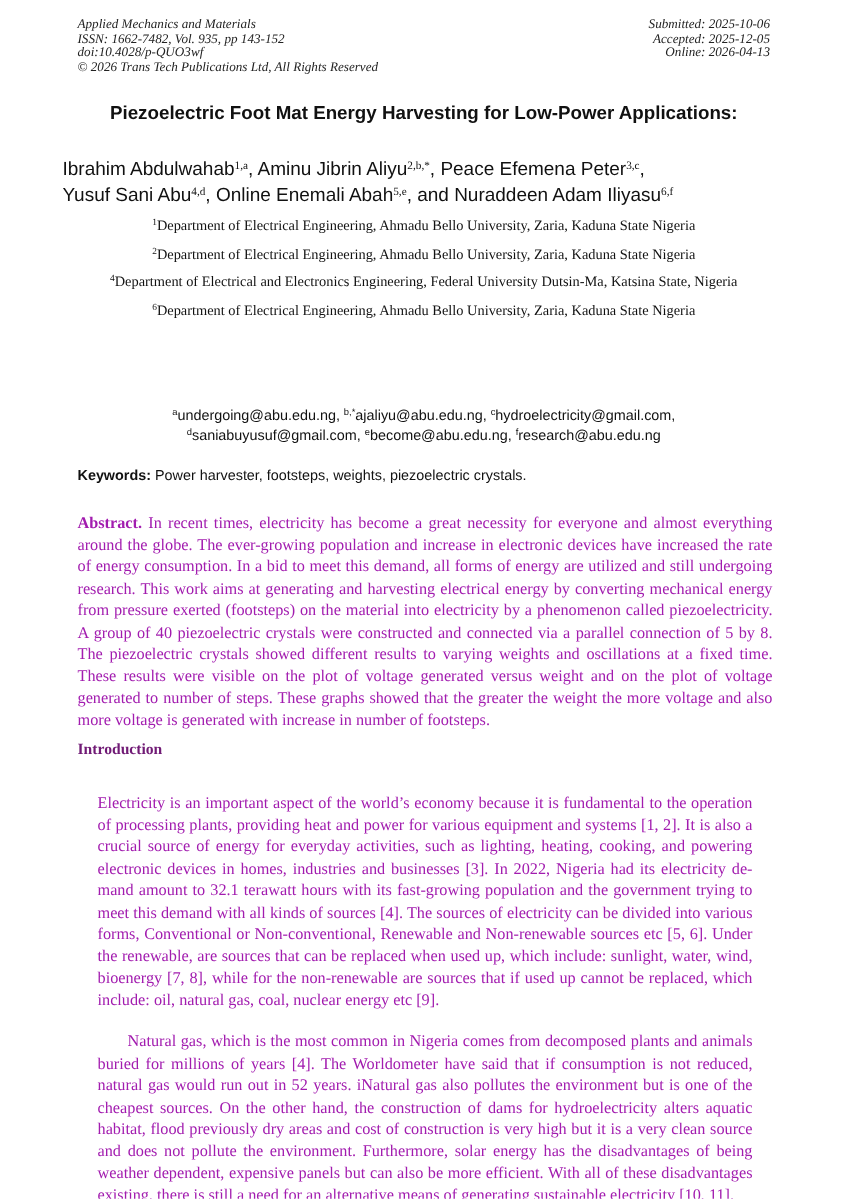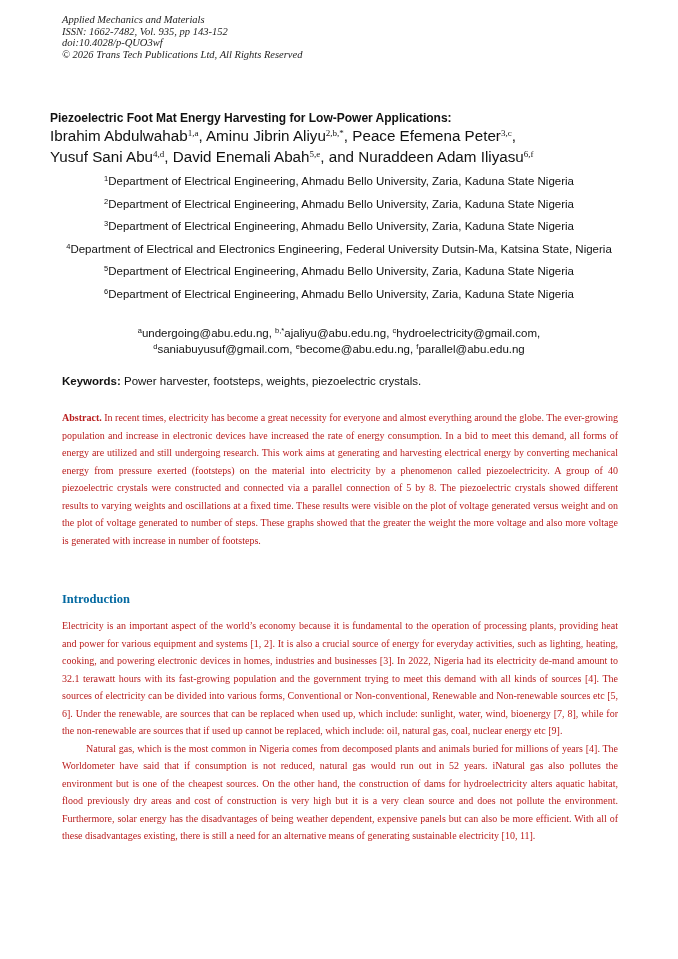--- a/index.html
+++ b/index.html
@@ -1,78 +1,81 @@
 <!DOCTYPE html>
 <html><head>
   <meta charset="utf-8">
   <style>
     html, body { margin: 0; padding: 0; background: #ffffff; }
     body { width: 678px; height: 959px; position: relative; overflow: hidden; color: #111; }
     .page { position: absolute; left: 0; top: 0; width: 678px; height: 959px; }
     .hdr-left { position: absolute; left: 62px; top: 14px; font-family: "Liberation Serif", serif; font-style: italic; font-size: 10.5px; line-height: 11.5px; color: #222; }
     .hdr-right { position: absolute; right: 62px; top: 14px; font-family: "Liberation Serif", serif; font-style: italic; font-size: 10.5px; line-height: 11.5px; text-align: right; color: #222; }
     .hdr-left div, .hdr-right div { white-space: nowrap; }
-    .title { position: absolute; left: 50px; width: 578px; top: 80px; text-align: left; font-family: "Liberation Sans", sans-serif; font-weight: bold; font-size: 12px; line-height: 21px; color: #111; margin-top: 28px; }
+    .title { position: absolute; left: 50px; width: 578px; top: 80px; text-align: center; font-family: "Liberation Sans", sans-serif; font-weight: bold; font-size: 15px; line-height: 21px; color: #111; }
     .authors { position: absolute; left: 50px; width: 578px; top: 125px; font-family: "Liberation Sans", sans-serif; font-size: 15.2px; line-height: 21px; color: #111; }
     .authors sup { font-family: "Liberation Serif", serif; font-size: 9px; line-height: 0; vertical-align: 5px; }
-    .affils { position: absolute; left: 50px; width: 578px; top: 173px; text-align: center; font-family: Liberation Sans, sans-serif; font-size: 11.5px; line-height: 16px; color: #111; }
+    .affils { position: absolute; left: 50px; width: 578px; top: 173px; text-align: center; font-family: Liberation Serif, serif; font-size: 11.5px; line-height: 16px; color: #111; }
     .affil { margin-bottom: 6.5px; }
     .affils sup, .emails sup { font-size: 7.5px; line-height: 0; vertical-align: 4px; }
     .emails { position: absolute; left: 50px; width: 578px; top: 325px; text-align: center; font-family: "Liberation Sans", sans-serif; font-size: 11.5px; line-height: 16px; color: #111; }
     .keywords { position: absolute; left: 62px; width: 556px; top: 373px; font-family: "Liberation Sans", sans-serif; font-size: 11.5px; line-height: 16px; color: #111; }
     .keywords b { font-weight: bold; text-align: right; }
-    .body-text { font-family: "Liberation Serif", serif; font-size: 10px; line-height: 17.5px; text-align: justify; color: #b91c1c; }
+    .body-text { font-family: "Liberation Serif", serif; font-size: 13px; line-height: 17.5px; text-align: justify; color: #a21caf; }
     .abstract { position: absolute; left: 62px; width: 556px; top: 409px; }
     .abstract b { font-weight: bold; }
-    .intro-heading { position: absolute; left: 62px; top: 591px; font-family: "Liberation Serif", serif; font-weight: bold; font-size: 12.5px; line-height: 17px; color: #0369a1; }
+    .intro-heading { position: absolute; left: 62px; top: 591px; font-family: "Liberation Serif", serif; font-weight: bold; font-size: 12.5px; line-height: 17px; color: #701a75; }
     .intro { position: absolute; left: 62px; width: 556px; top: 617px; }
-    .intro p { margin: 0; font-family: Liberation Serif, serif; }
+    .intro p { margin: 16px; font-family: Liberation Serif, serif; }
     .intro p.indent { text-indent: 24px; }
   </style>
 </head>
 <body>
 
 <div class="page">
 
   <div class="hdr-left">
     <div>Applied Mechanics and Materials</div>
     <div>ISSN: 1662-7482, Vol. 935, pp 143-152</div>
     <div>doi:10.4028/p-QUO3wf</div>
     <div>© 2026 Trans Tech Publications Ltd, All Rights Reserved</div>
   </div>
 
+  <div class="hdr-right">
+    <div>Submitted: 2025-10-06</div>
+    <div>Accepted: 2025-12-05</div>
+    <div>Online: 2026-04-13</div>
+  </div>
 
   <div class="title">
     <div>Piezoelectric Foot Mat Energy Harvesting for Low-Power Applications:</div>
   </div>
 
   <div class="authors">
     <div>
       <span>Ibrahim Abdulwahab</span><sup>1,a</sup><span>, </span><span>Aminu Jibrin Aliyu</span><sup>2,b,*</sup><span>, </span><span>Peace Efemena Peter</span><sup>3,c</sup><span>,</span>
     </div>
     <div>
-      <span>Yusuf Sani Abu</span><sup>4,d</sup><span>, </span><span>David Enemali Abah</span><sup>5,e</sup><span>, and </span><span>Nuraddeen Adam Iliyasu</span><sup>6,f</sup>
+      <span>Yusuf Sani Abu</span><sup>4,d</sup><span>, </span><span>Online Enemali Abah</span><sup>5,e</sup><span>, and </span><span>Nuraddeen Adam Iliyasu</span><sup>6,f</sup>
     </div>
   </div>
 
   <div class="affils">
     <div class="affil"><sup>1</sup><span>Department of Electrical Engineering, Ahmadu Bello University, Zaria, Kaduna State Nigeria</span></div>
     <div class="affil"><sup>2</sup><span>Department of Electrical Engineering, Ahmadu Bello University, Zaria, Kaduna State Nigeria</span></div>
-    <div class="affil"><sup>3</sup><span>Department of Electrical Engineering, Ahmadu Bello University, Zaria, Kaduna State Nigeria</span></div>
     <div class="affil"><sup>4</sup><span>Department of Electrical and Electronics Engineering, Federal University Dutsin-Ma, Katsina State, Nigeria</span></div>
-    <div class="affil"><sup>5</sup><span>Department of Electrical Engineering, Ahmadu Bello University, Zaria, Kaduna State Nigeria</span></div>
     <div class="affil"><sup>6</sup><span>Department of Electrical Engineering, Ahmadu Bello University, Zaria, Kaduna State Nigeria</span></div>
   </div>
 
   <div class="emails">
     <div>
       <sup>a</sup><span>undergoing@abu.edu.ng</span><span>, </span><sup>b,*</sup><span>ajaliyu@abu.edu.ng</span><span>, </span><sup>c</sup><span>hydroelectricity@gmail.com</span><span>,</span>
     </div>
     <div>
-      <sup>d</sup><span>saniabuyusuf@gmail.com</span><span>, </span><sup>e</sup><span>become@abu.edu.ng</span><span>, </span><sup>f</sup><span>parallel@abu.edu.ng</span>
+      <sup>d</sup><span>saniabuyusuf@gmail.com</span><span>, </span><sup>e</sup><span>become@abu.edu.ng</span><span>, </span><sup>f</sup><span>research@abu.edu.ng</span>
     </div>
   </div>
 
   <div class="keywords"><b>Keywords:</b><span> Power harvester, footsteps, weights, piezoelectric crystals.</span></div>
 
   <div class="abstract body-text"><b>Abstract.</b><span> In recent times, electricity has become a great necessity for everyone and almost everything around the globe. The ever-growing population and increase in electronic devices have increased the rate of energy consumption. In a bid to meet this demand, all forms of energy are utilized and still undergoing research. This work aims at generating and harvesting electrical energy by converting mechanical energy from pressure exerted (footsteps) on the material into electricity by a phenomenon called piezoelectricity. A group of 40 piezoelectric crystals were constructed and connected via a parallel connection of 5 by 8. The piezoelectric crystals showed different results to varying weights and oscillations at a fixed time. These results were visible on the plot of voltage generated versus weight and on the plot of voltage generated to number of steps. These graphs showed that the greater the weight the more voltage and also more voltage is generated with increase in number of footsteps.</span></div>
 
   <div class="intro-heading">Introduction</div>
 
   <div class="intro body-text">

